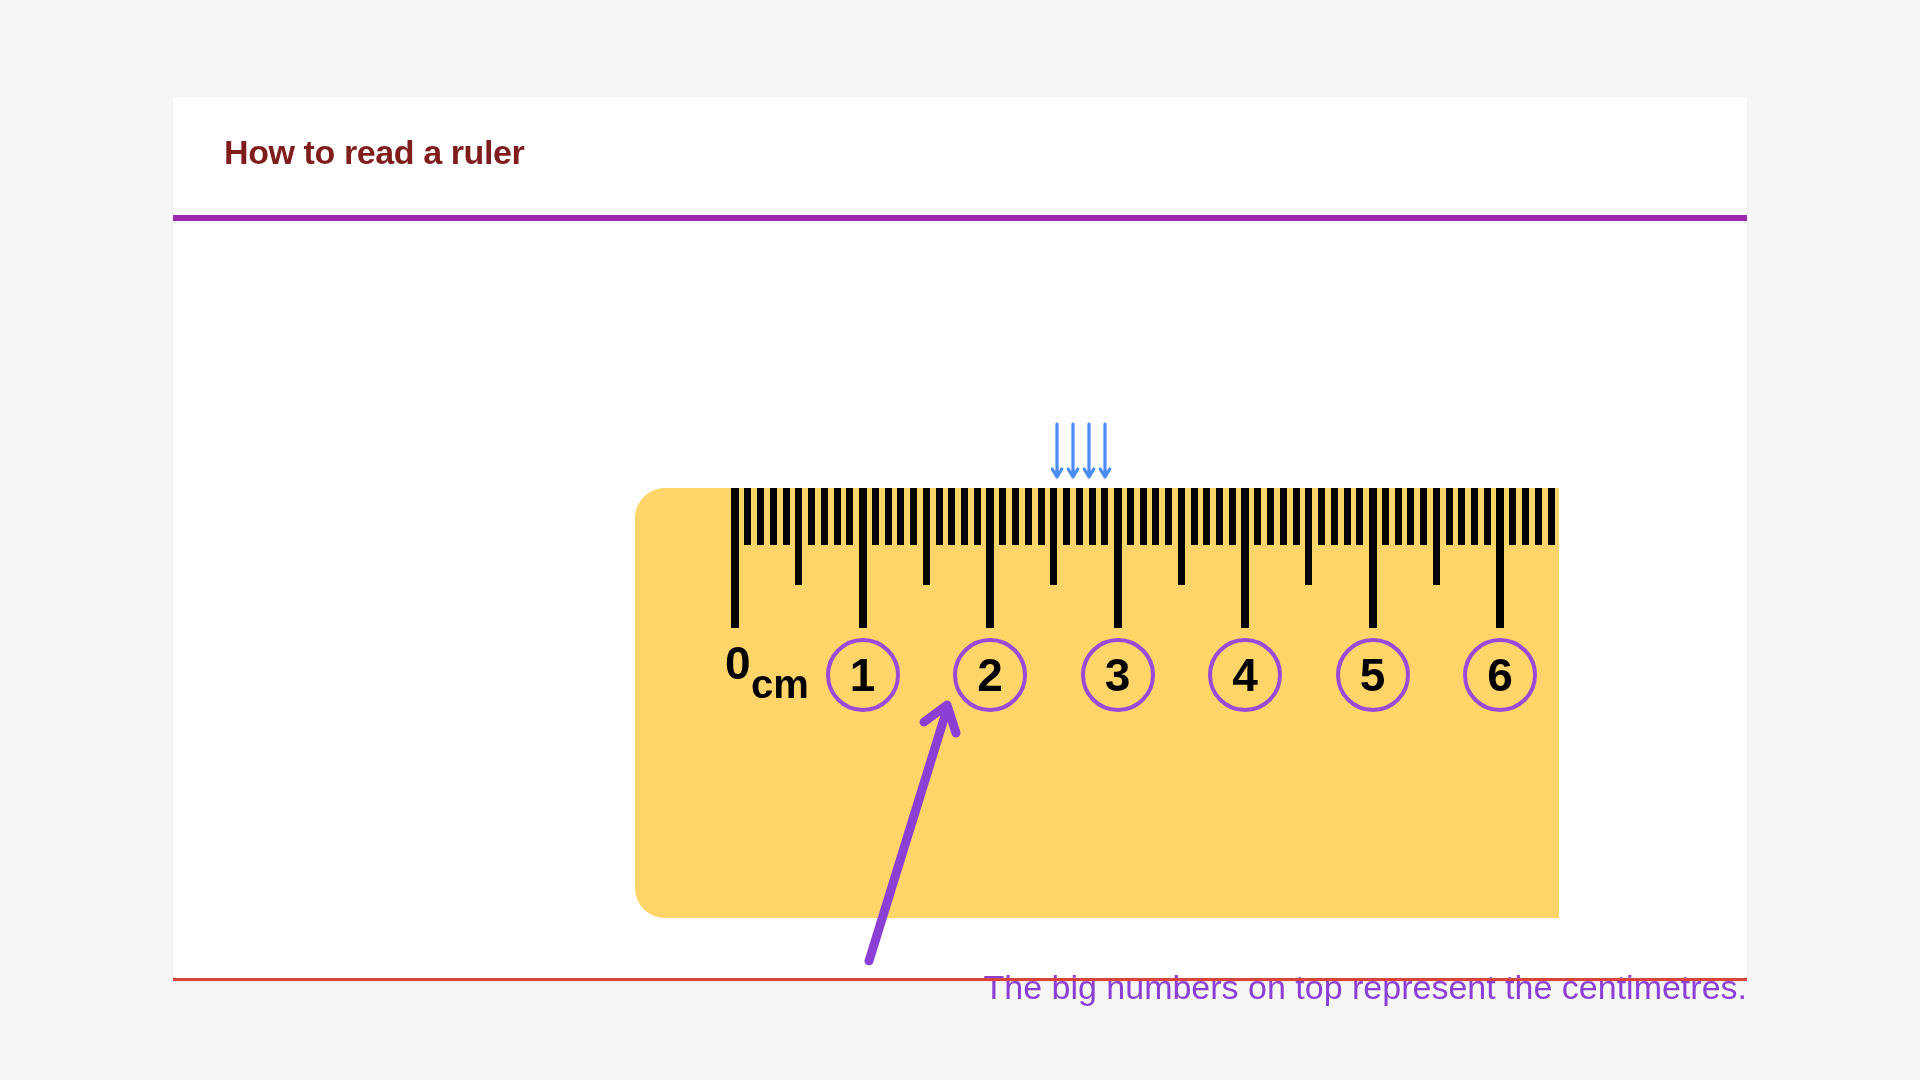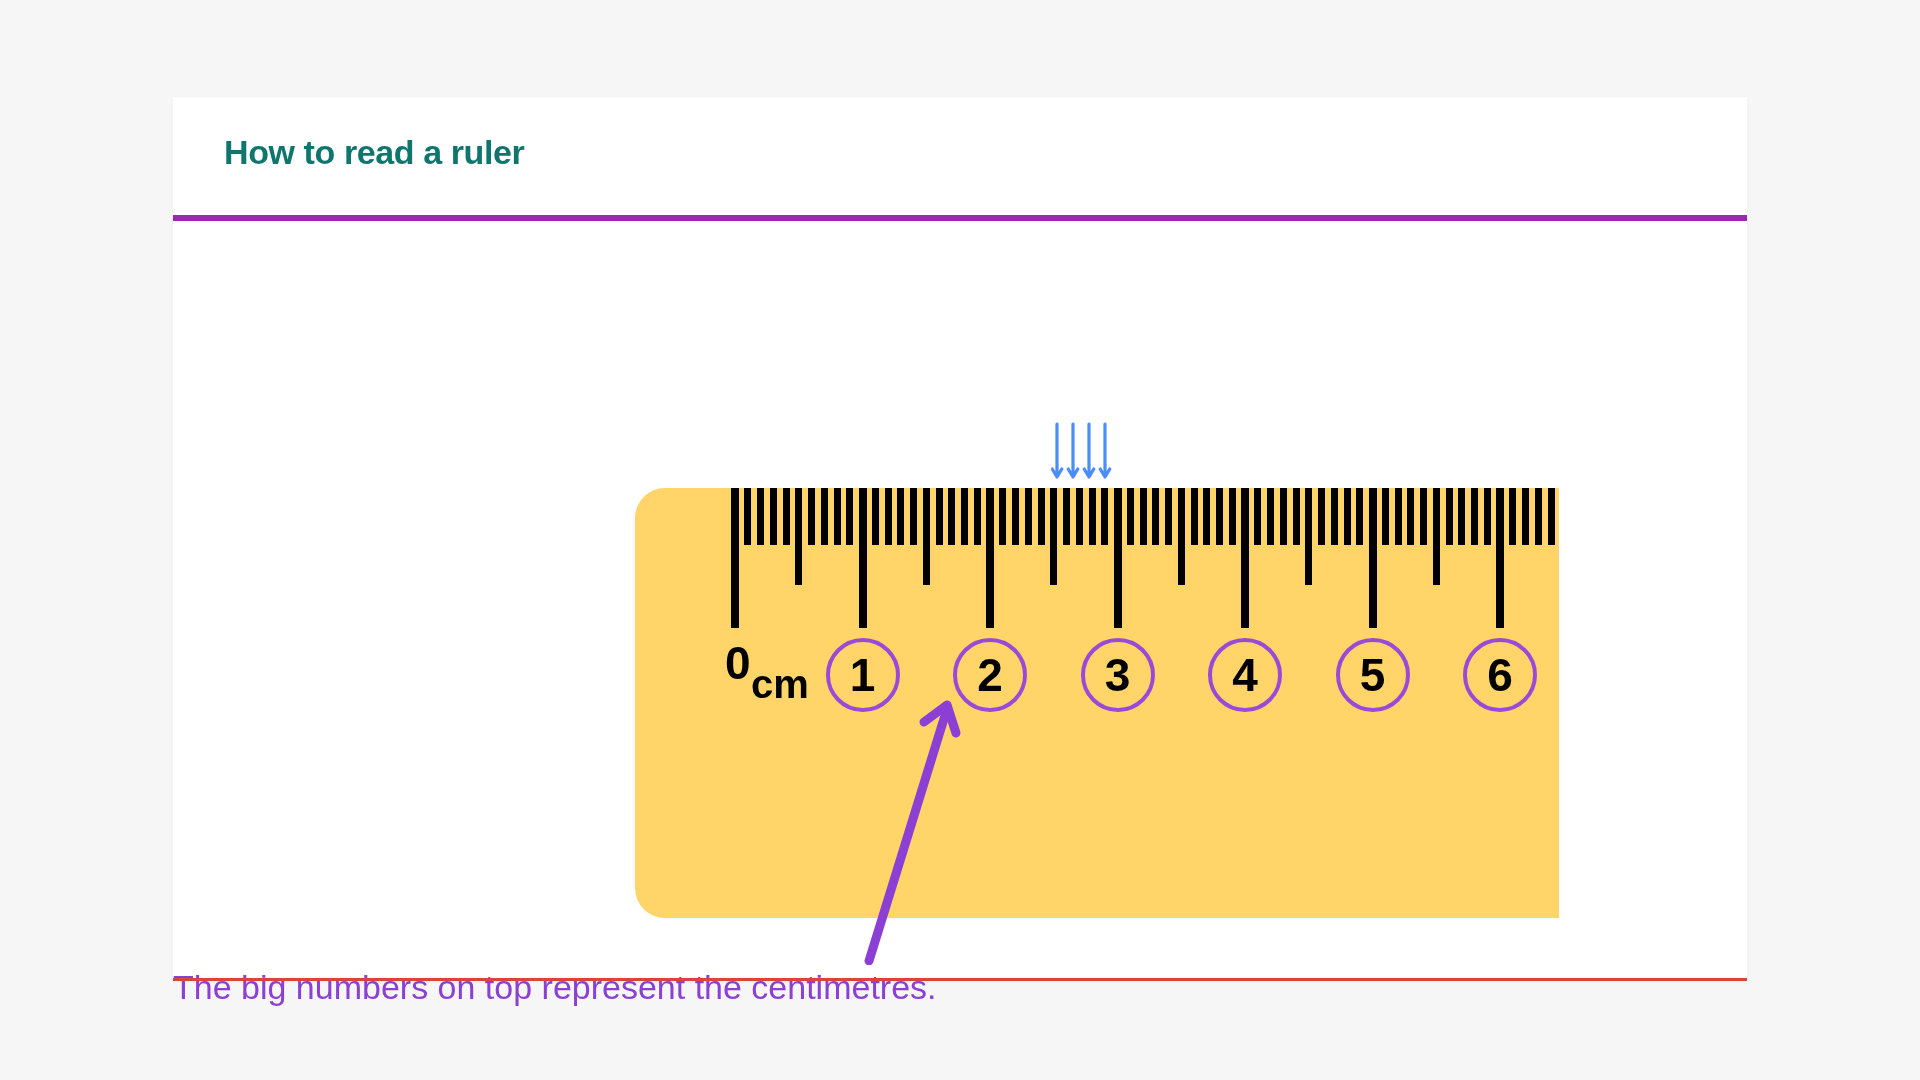--- a/index.html
+++ b/index.html
@@ -40,21 +40,21 @@
   }
 
   
   #page-title {
     position: absolute;
     left: 51px;
     top: 36px;
     font-size: 34px;
     font-weight: bold;
     letter-spacing: -0.4px;
-    color: #0f766e;
+    color: #7f1d1d;
     white-space: nowrap;
   }
   #title-divider {
     position: absolute;
     left: 0;
     top: 118px;
     width: 100%;
     height: 6px;
     background: #9c27b0;
   }
@@ -70,21 +70,21 @@
     font-weight: 500;
     color: #4b8df8;
     white-space: nowrap;
   }
 
   #cm-note {
     position: absolute;
     left: 0;
     top: 871px;
     width: 100%;
-    text-align: left;
+    text-align: right;
     font-size: 34px;
     font-weight: 500;
     color: #8b3fd4;
     white-space: nowrap;
   }
 
   #mm-arrows {
     position: absolute;
     left: 878px;
     top: 325px;

